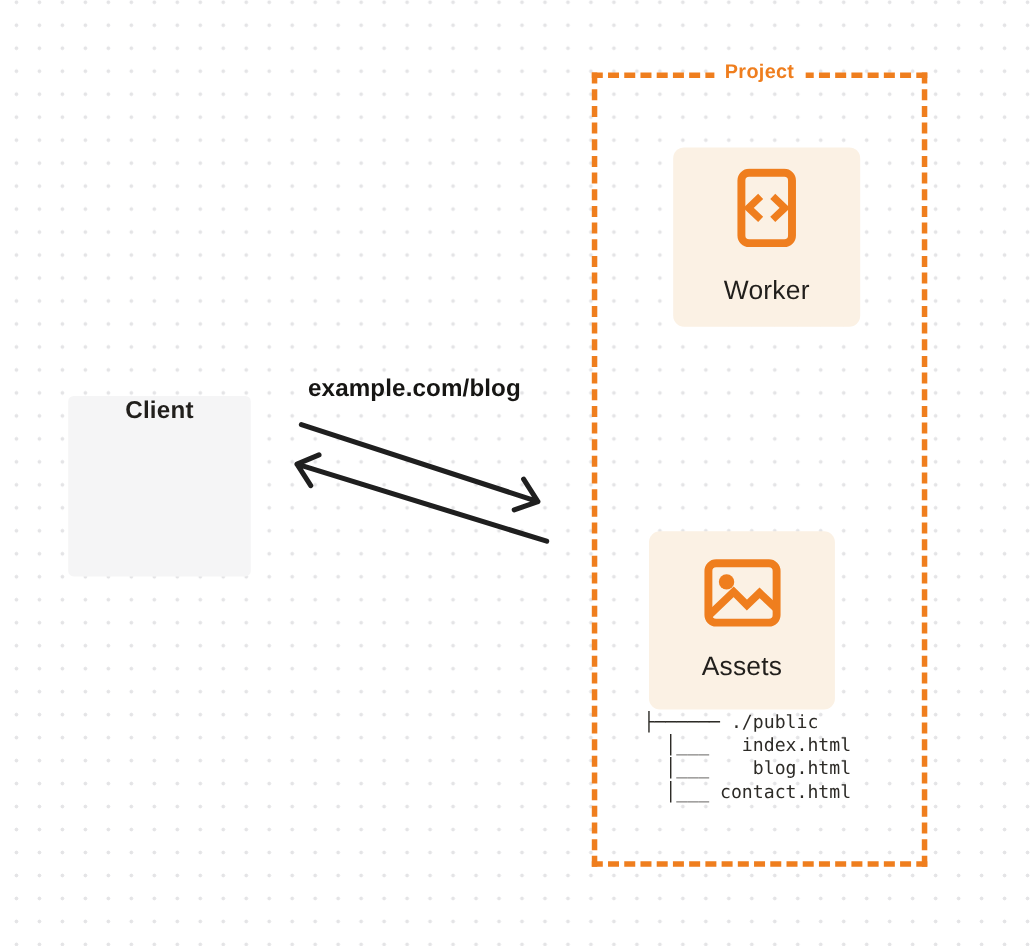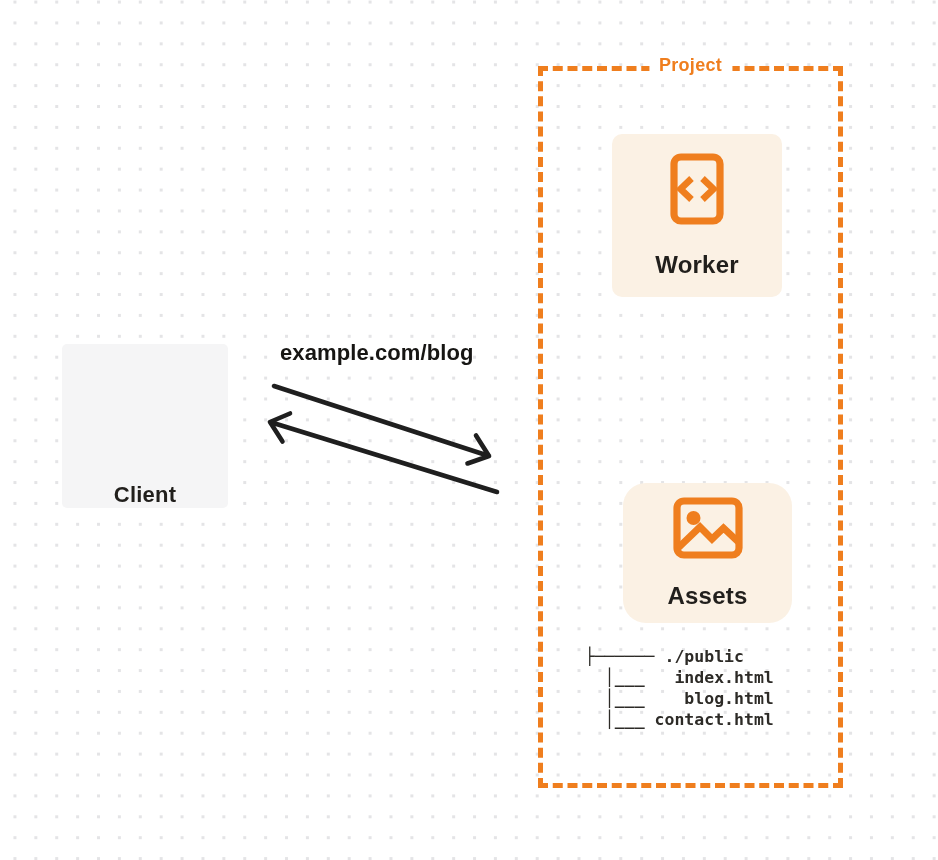--- a/index.html
+++ b/index.html
@@ -14,23 +14,23 @@
   *{margin:0;padding:0;box-sizing:border-box;}
   body{font-family:"Liberation Sans","DejaVu Sans",sans-serif;background:#fff;}
   .canvas{
     position:relative;width:938px;height:860px;overflow:hidden;
     background-color:#fff;
     background-image:radial-gradient(circle,var(--dot) 1.7px,transparent 1.9px);
     background-size:20.9px 20.9px;
     background-position:4.5px -8.4px;
   }
   .client-box{
-    position:absolute;left:62px;top:344px;width:166px;height:164px;
+    position:absolute;left:62px;top:360px;width:166px;height:164px;
     background:var(--client-bg);border-radius:5px;
-    display:flex;align-items:flex-end;justify-content:center;
+    display:flex;align-items:flex-start;justify-content:center;
   }
   .client-label{font-size:22px;font-weight:700;color:var(--ink);letter-spacing:.2px;}
   .url-label{
     position:absolute;left:280px;top:340px;
     font-size:22px;font-weight:700;color:#161513;letter-spacing:.1px;
   }
   .arrows{position:absolute;left:0;top:0;pointer-events:none;}
   .arrow-path{fill:none;stroke:var(--arrow);stroke-width:4.6;stroke-linecap:round;stroke-linejoin:round;}
   .project-box{
     position:absolute;left:538px;top:66px;width:305px;height:722px;
@@ -40,29 +40,29 @@
     position:absolute;top:-19px;left:50%;transform:translateX(-50%);
     background:#fff;padding:0 10px;line-height:27px;
     font-size:18px;font-weight:700;color:var(--accent);letter-spacing:.3px;
     white-space:nowrap;
   }
   .card{
     position:absolute;background:var(--card-bg);border-radius:10px;
     display:flex;flex-direction:column;align-items:center;justify-content:center;
   }
   .worker-card{left:69px;top:63px;width:170px;height:163px;gap:26px;}
-  .assets-card{left:80px;top:412px;width:169px;height:140px;gap:23px;border-radius:23px;}
-  .card-label{font-size:24px;font-weight:700;color:var(--ink);letter-spacing:.2px;line-height:28px;}
+  .assets-card{left:47px;top:412px;width:169px;height:162px;gap:23px;}
+  .card-label{font-size:24px;font-weight:400;color:var(--ink);letter-spacing:.2px;line-height:28px;}
   .icon{display:block;}
   .icon .stroke{fill:none;stroke:var(--accent);}
   .icon .fill{fill:var(--accent);}
   .file-tree{
     position:absolute;left:42px;top:575px;
     font-family:"DejaVu Sans Mono","Liberation Mono",monospace;
-    font-size:16.5px;line-height:21px;font-weight:700;
+    font-size:16.5px;line-height:21px;font-weight:400;
     color:var(--tree-ink);white-space:pre;
   }
 </style>
 </head>
 <body>
 
 <div class="canvas">
 
   <div class="client-box">
     <span class="client-label">Client</span>

